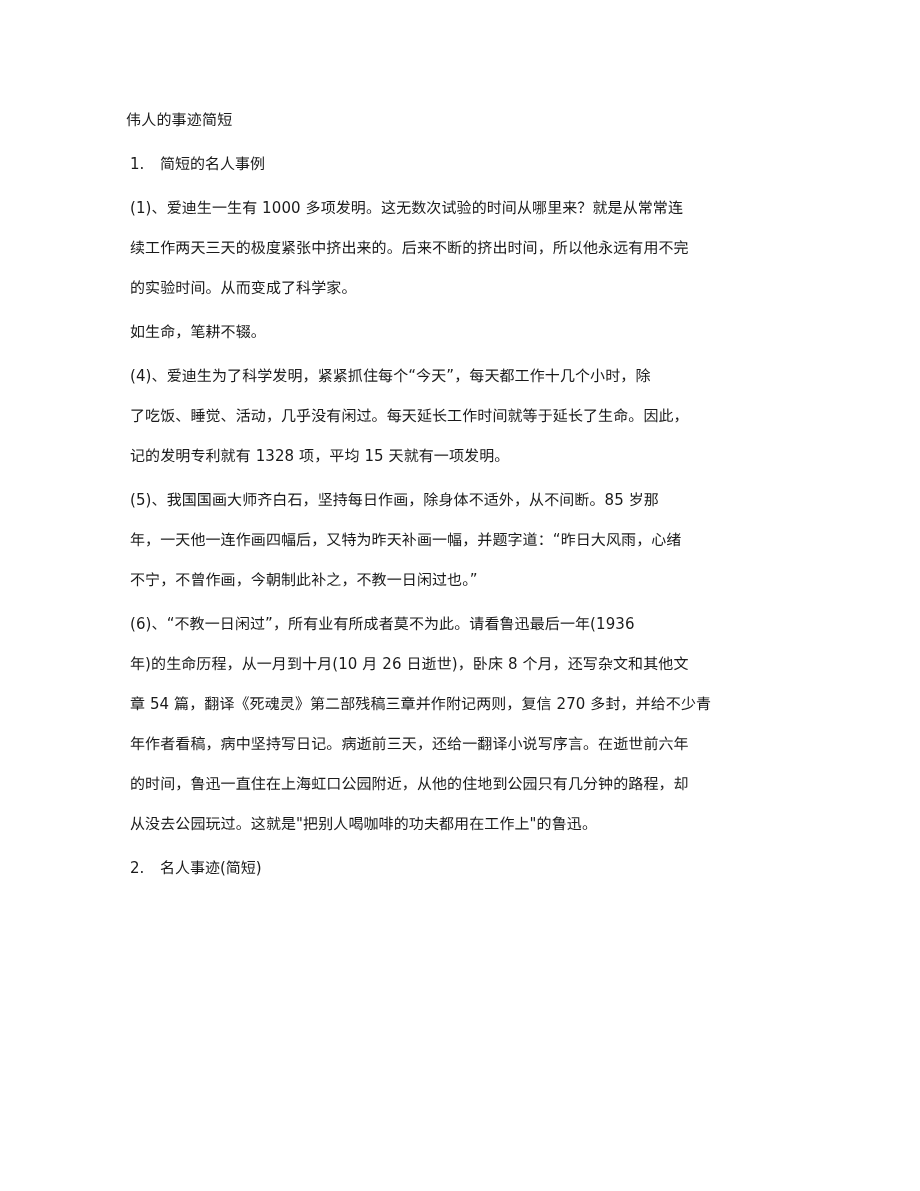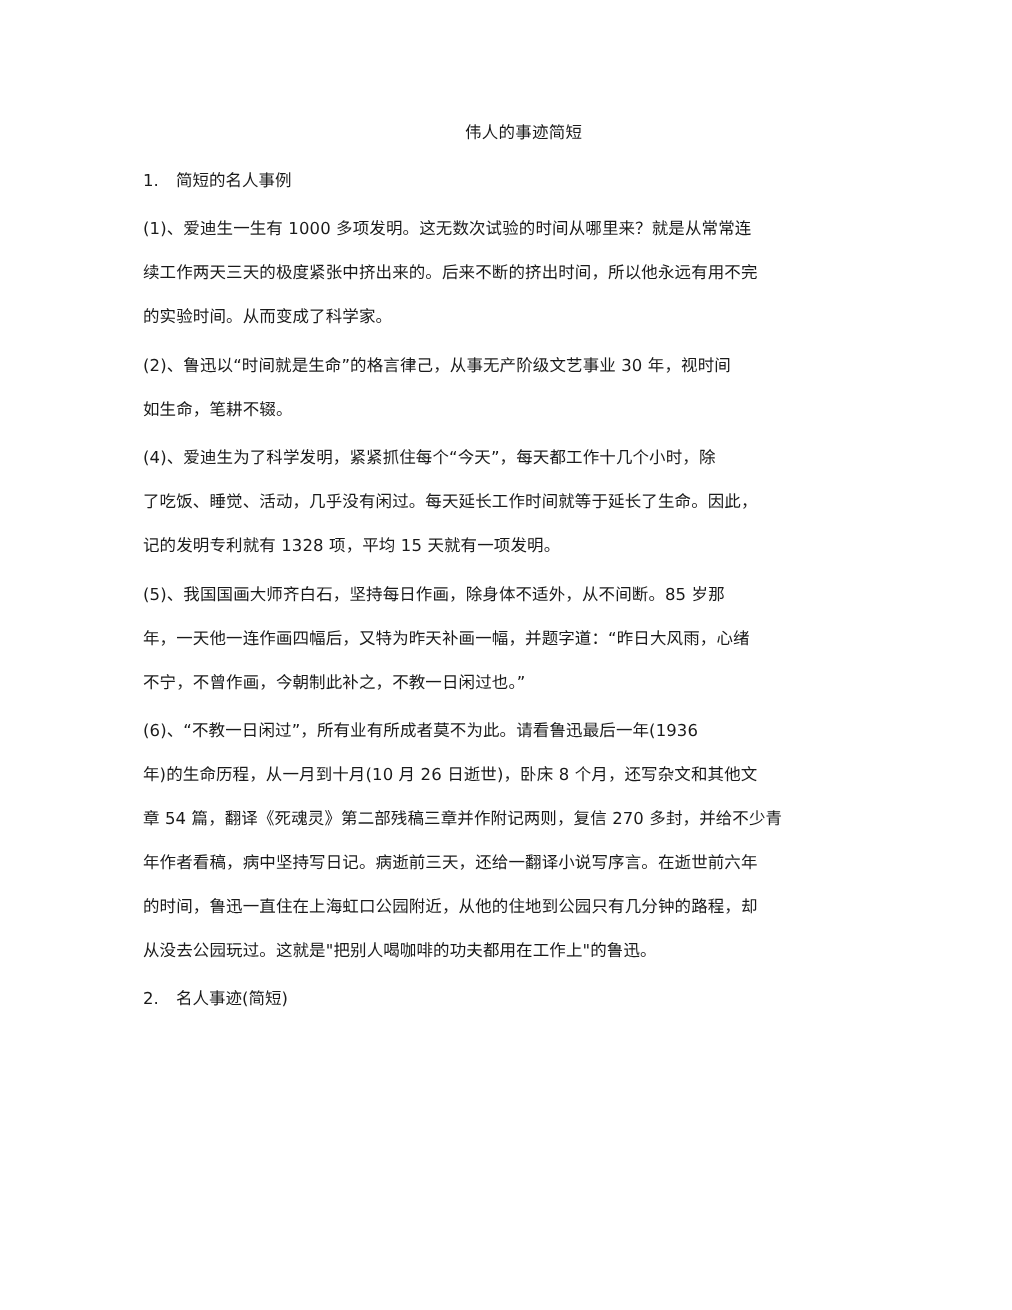--- a/index.html
+++ b/index.html
@@ -27,21 +27,20 @@
     top: 100px;
     width: 700px;
   }
   .doc-title {
     font-size: 15px;
     line-height: 40px;
     font-weight: 400;
     margin: 0;
     letter-spacing: 0.2px;
     white-space: nowrap;
-    text-align: center;
   }
   .section-heading {
     font-size: 15px;
     line-height: 40px;
     font-weight: 400;
     margin: 4px;
     white-space: nowrap;
   }
   .section-heading .num {
     display: inline-block;
@@ -72,21 +71,20 @@
       <span class="num">1.</span><span>简短的名人事例</span>
     </p>
 
     <p class="para">
       <span class="ln">(1)、爱迪生一生有 1000 多项发明。这无数次试验的时间从哪里来？就是从常常连</span>
       <span class="ln">续工作两天三天的极度紧张中挤出来的。后来不断的挤出时间，所以他永远有用不完</span>
       <span class="ln">的实验时间。从而变成了科学家。</span>
     </p>
 
     <p class="para">
-      <span class="ln">(2)、鲁迅以“时间就是生命”的格言律己，从事无产阶级文艺事业 30 年，视时间</span>
       <span class="ln">如生命，笔耕不辍。</span>
     </p>
 
 
     <p class="para">
       <span class="ln">(4)、爱迪生为了科学发明，紧紧抓住每个“今天”，每天都工作十几个小时，除</span>
       <span class="ln">了吃饭、睡觉、活动，几乎没有闲过。每天延长工作时间就等于延长了生命。因此，</span>
       <span class="ln">记的发明专利就有 1328 项，平均 15 天就有一项发明。</span>
     </p>
 

